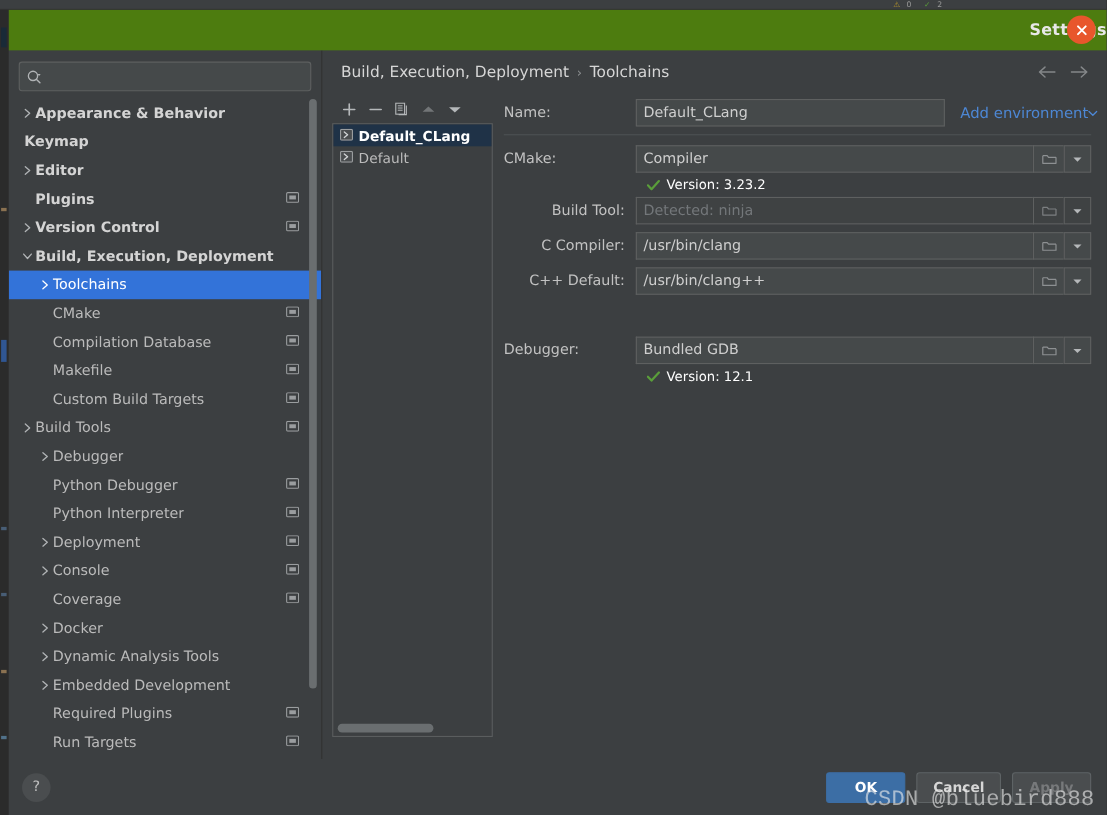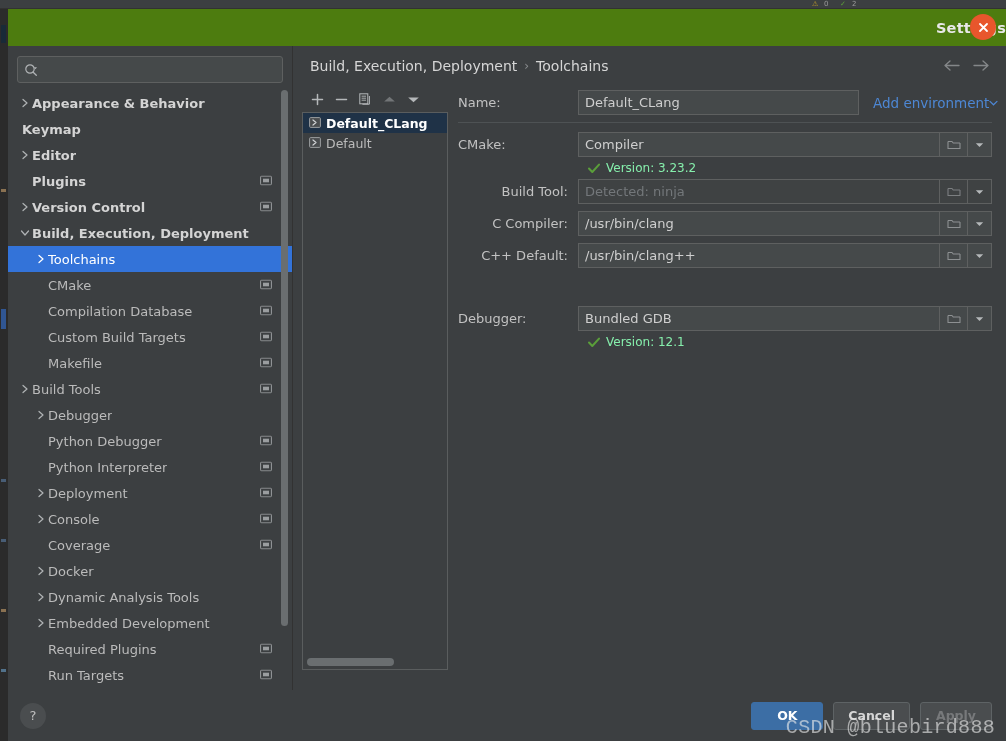--- a/index.html
+++ b/index.html
@@ -167,21 +167,21 @@
   }
   .combo.disabled .finput,
   .combo.disabled .folder-btn,
   .combo.disabled .drop-btn { background: #3f4243; }
   #add-env {
     margin-left: 14px; color: #4d87d4; font-size: 13.5px; cursor: pointer;
     display: flex; align-items: center; gap: 0; white-space: nowrap;
   }
   .version-row {
     display: flex; align-items: center; gap: 6px;
-    padding-left: 130px; height: 22px; font-size: 12px; color: #86efac;
+    padding-left: 130px; height: 22px; font-size: 12px; color: #ffffff;
   }
   .hr-sep { height: 1px; background: #4e5254; margin: 7px 0 9px 0; }
 
   
   #footer {
     height: 51px; flex: 0 0 51px; background: #3c3f41;
     display: flex; align-items: center; padding: 0 14px 0 12px;
     position: relative;
   }
   #help-btn {
@@ -322,29 +322,29 @@
             <div class="tree-row" style="padding-left: 26px;">
               <span class="tw"></span>
               <span class="tree-label">Compilation Database</span>
               <span class="badge-icon"><svg width="12" height="10" viewBox="0 0 12 10">
                   <rect x="0.6" y="0.6" width="10.8" height="8.8" rx="1" stroke="#9a9d9f" stroke-width="1" fill="none"></rect>
                   <rect x="3" y="3.2" width="6" height="3.6" fill="#9a9d9f"></rect>
                 </svg></span>
             </div>
             <div class="tree-row" style="padding-left: 26px;">
               <span class="tw"></span>
+              <span class="tree-label">Makefile</span>
+              <span class="badge-icon"><svg width="12" height="10" viewBox="0 0 12 10">
+                  <rect x="0.6" y="0.6" width="10.8" height="8.8" rx="1" stroke="#9a9d9f" stroke-width="1" fill="none"></rect>
+                  <rect x="3" y="3.2" width="6" height="3.6" fill="#9a9d9f"></rect>
+                </svg></span>
+            </div>
+            <div class="tree-row" style="padding-left: 26px;">
+              <span class="tw"></span>
               <span class="tree-label">Custom Build Targets</span>
-              <span class="badge-icon"><svg width="12" height="10" viewBox="0 0 12 10">
-                  <rect x="0.6" y="0.6" width="10.8" height="8.8" rx="1" stroke="#9a9d9f" stroke-width="1" fill="none"></rect>
-                  <rect x="3" y="3.2" width="6" height="3.6" fill="#9a9d9f"></rect>
-                </svg></span>
-            </div>
-            <div class="tree-row" style="padding-left: 26px;">
-              <span class="tw"></span>
-              <span class="tree-label">Makefile</span>
               <span class="badge-icon"><svg width="12" height="10" viewBox="0 0 12 10">
                   <rect x="0.6" y="0.6" width="10.8" height="8.8" rx="1" stroke="#9a9d9f" stroke-width="1" fill="none"></rect>
                   <rect x="3" y="3.2" width="6" height="3.6" fill="#9a9d9f"></rect>
                 </svg></span>
             </div>
             <div class="tree-row" style="padding-left: 10px;">
               <span class="tw">
                 <svg width="8" height="10" viewBox="0 0 8 10">
                   <path d="M2 1.5 L6 5 L2 8.5" stroke="#b0b3b5" stroke-width="1.2" fill="none" stroke-linecap="round" stroke-linejoin="round"></path>
                 </svg>

